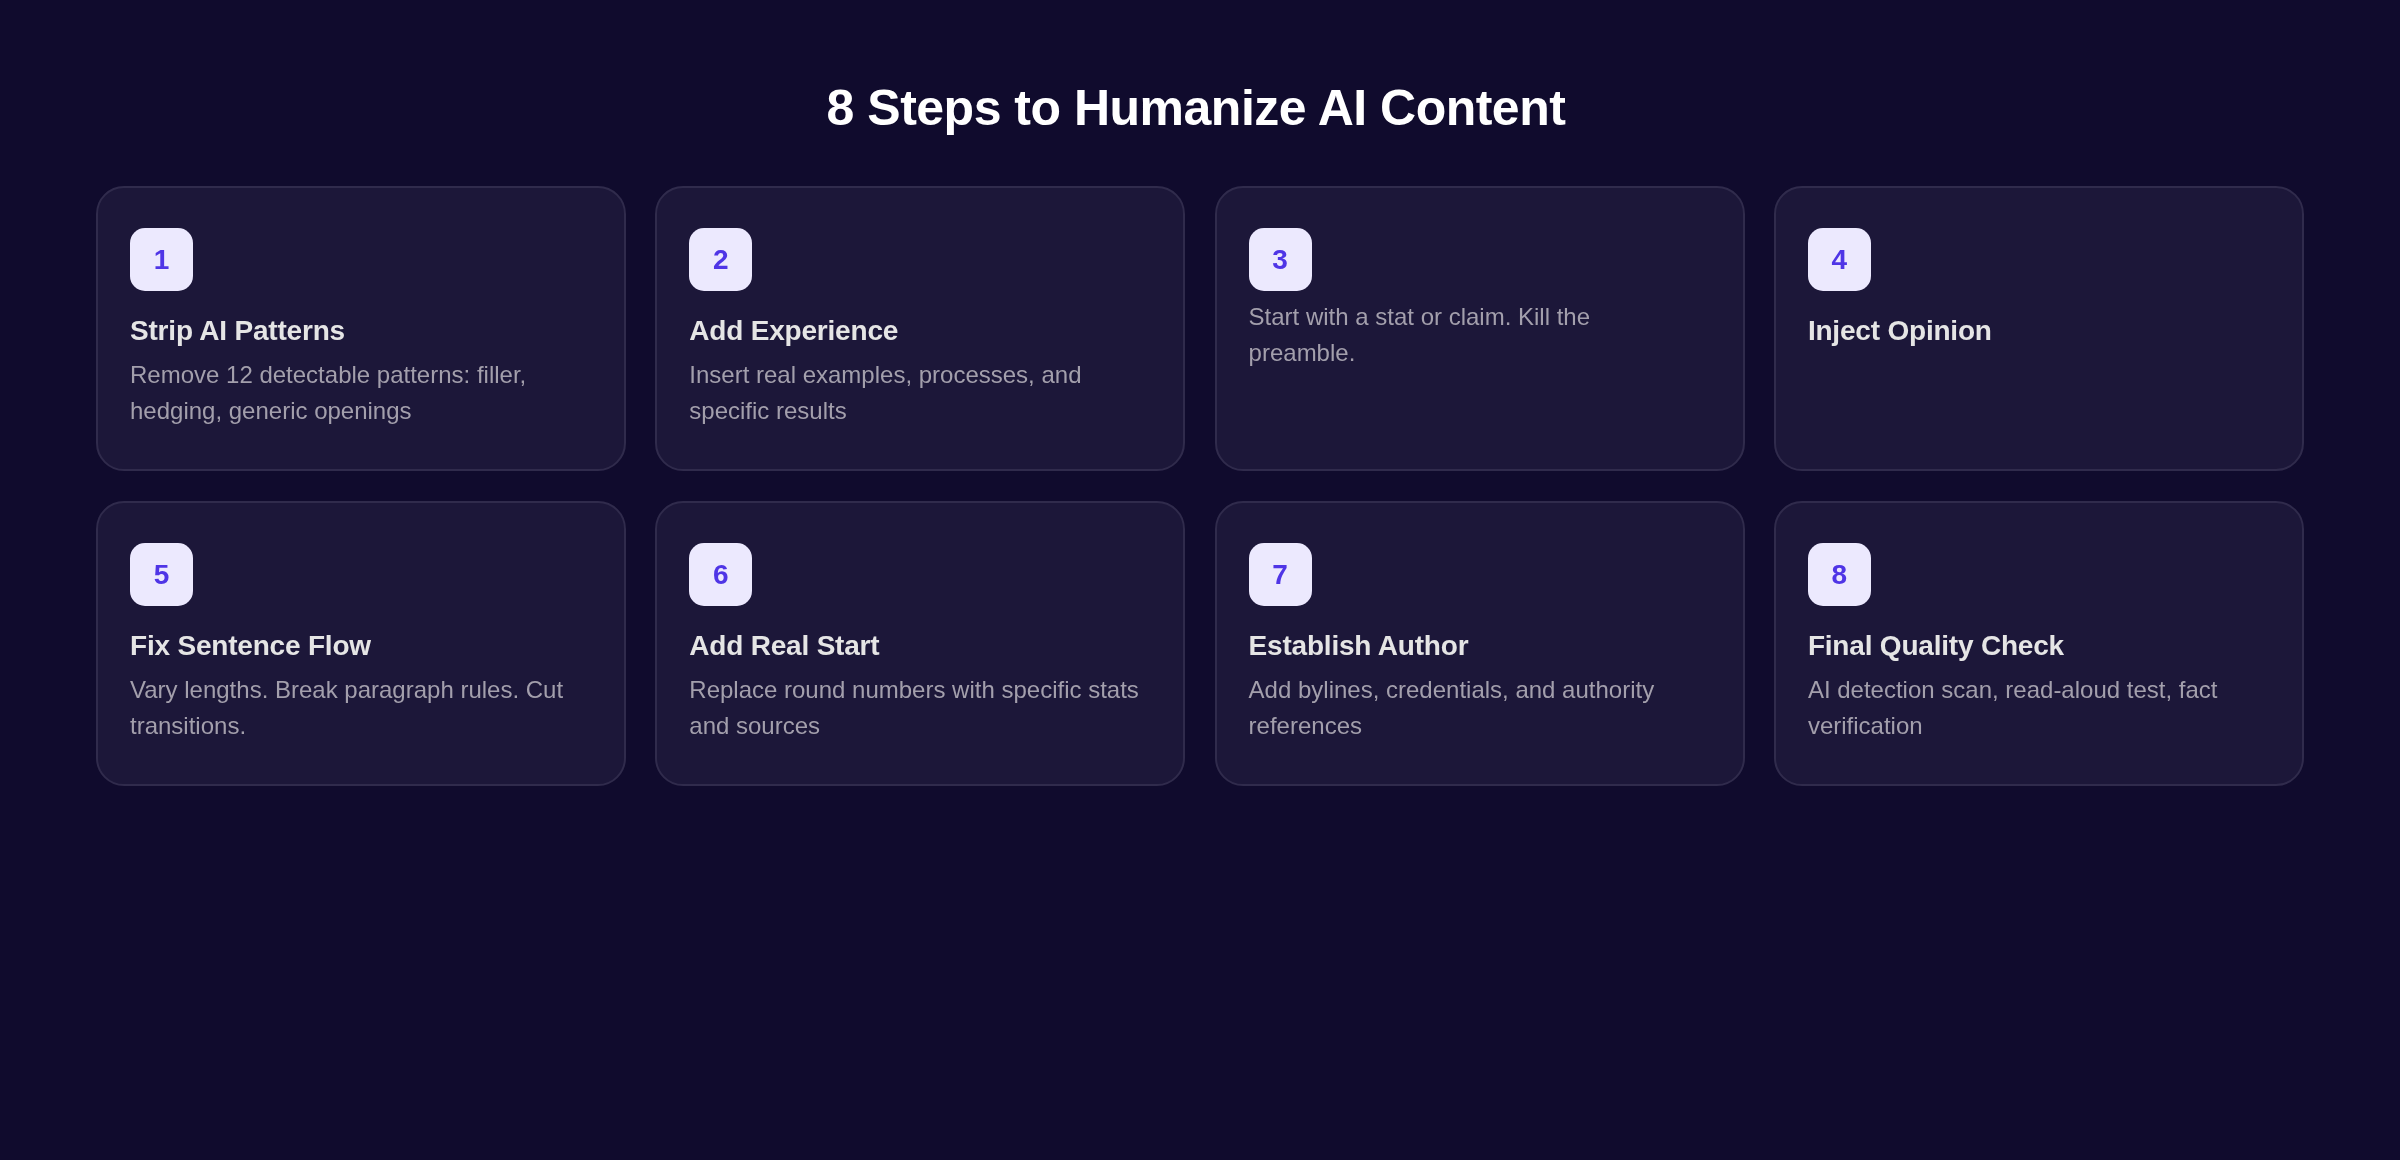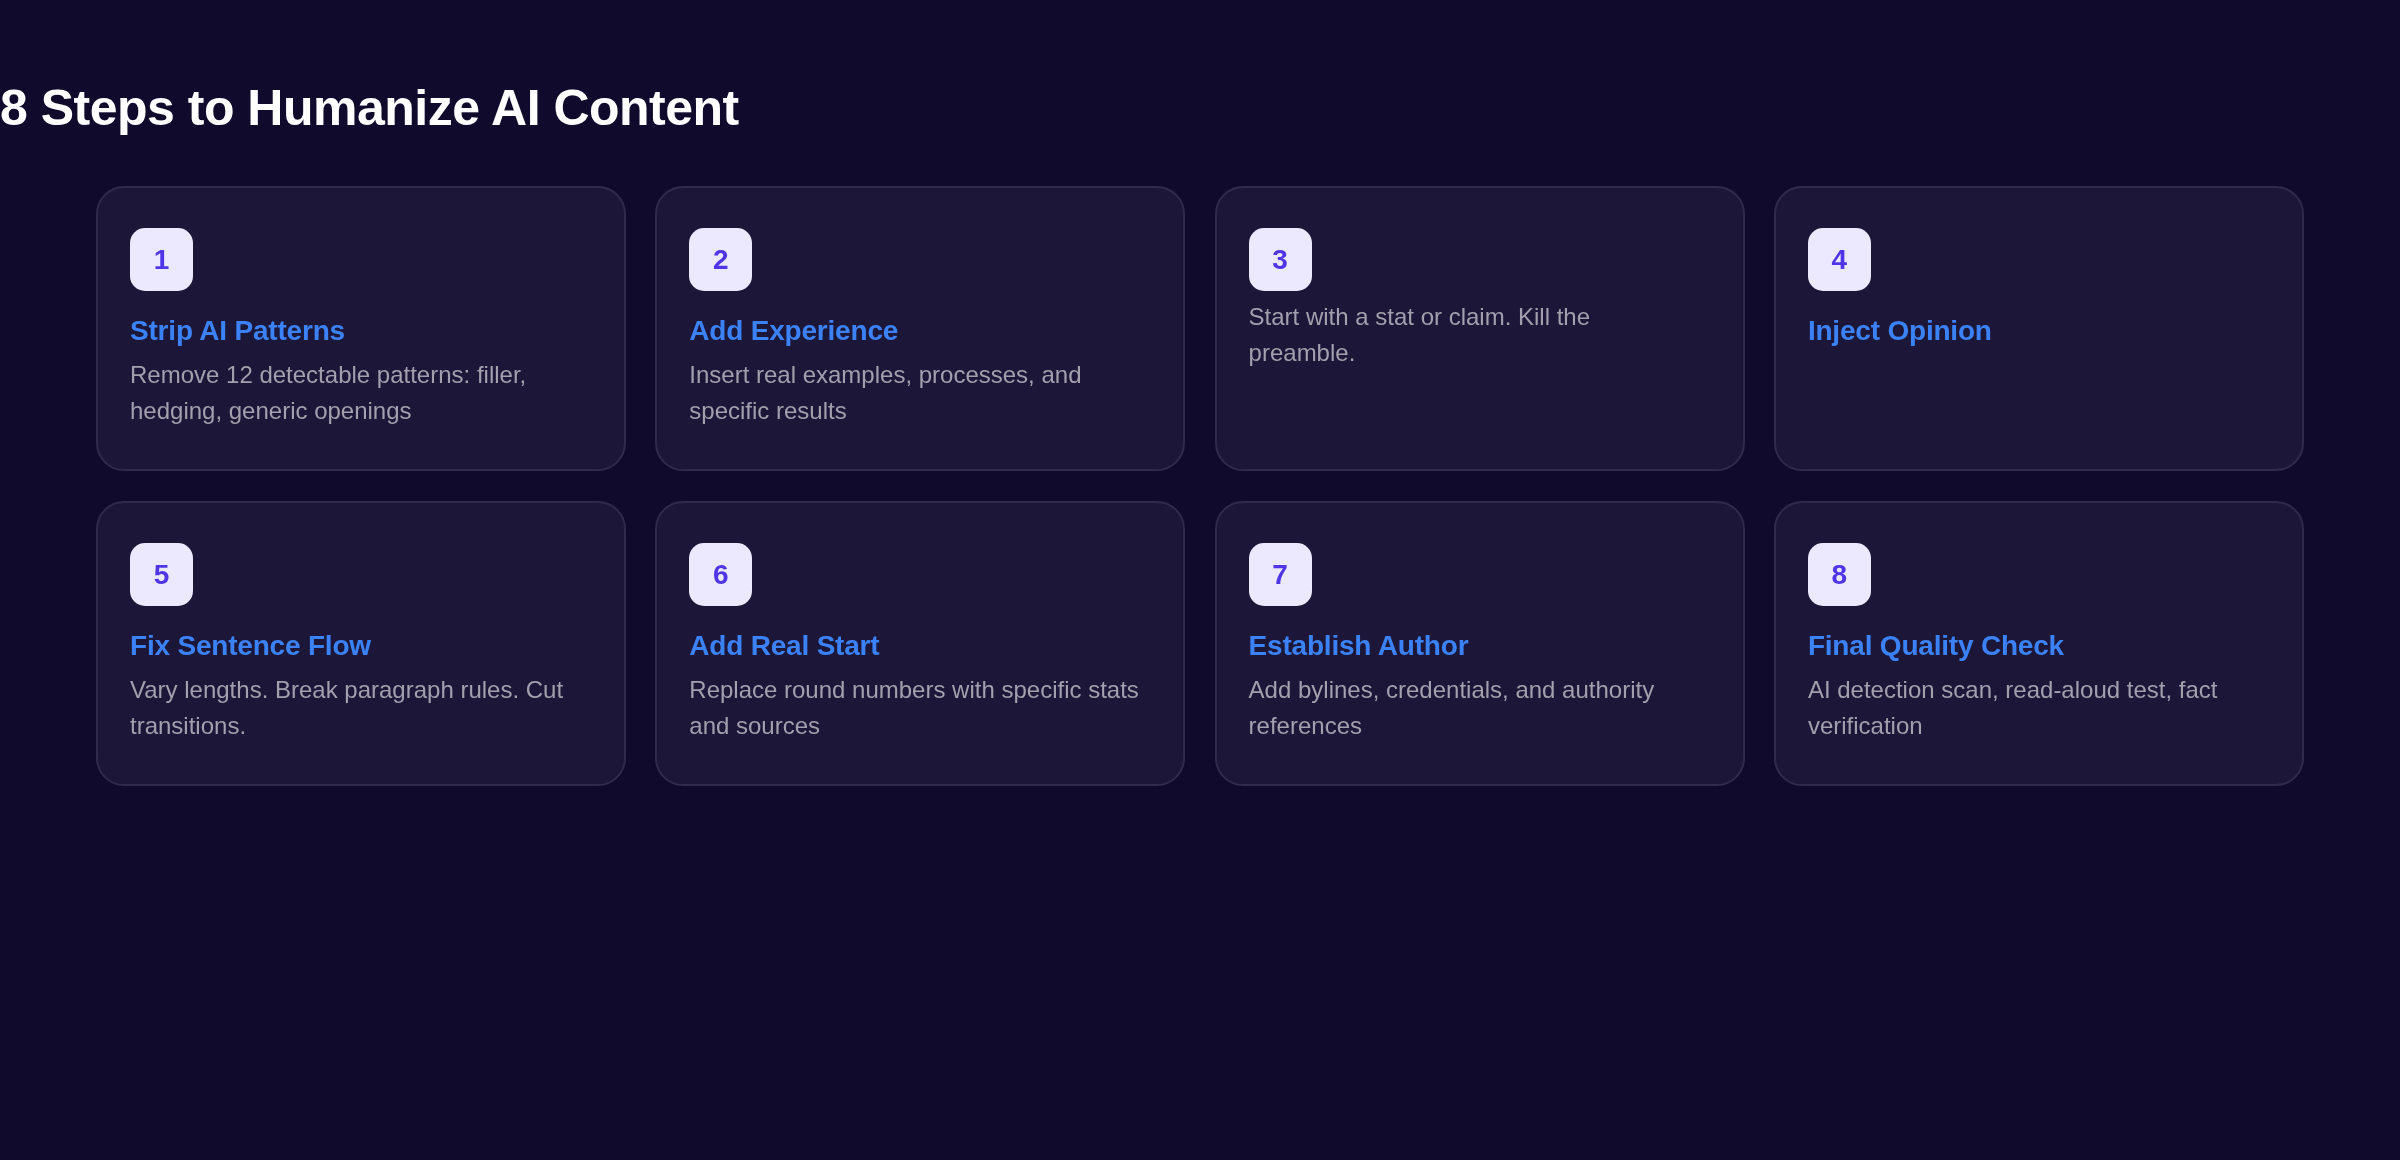--- a/index.html
+++ b/index.html
@@ -13,21 +13,21 @@
       font-family: "Liberation Sans", "DejaVu Sans", sans-serif;
       overflow: hidden;
       position: relative;
     }
     .page-title {
       position: absolute;
       left: 0;
       right: 8px;
       top: 74px;
       margin: 0;
-      text-align: left;
+      text-align: center;
       color: #ffffff;
       font-size: 50px;
       font-weight: 800;
       letter-spacing: -0.5px;
       line-height: 68px;
     }
     .grid {
       position: absolute;
       left: 96px;
       top: 186px;
@@ -53,21 +53,21 @@
       background: #ece9fe;
       color: #4f35e6;
       display: flex;
       align-items: center;
       justify-content: center;
       font-size: 28px;
       font-weight: 700;
     }
     .card-title {
       margin: 22px 0 0 0;
-      color: #3b82f6;
+      color: #e5e5e5;
       font-size: 28px;
       font-weight: 700;
       line-height: 36px;
       letter-spacing: -0.2px;
     }
     .card-desc {
       margin: 8px 0 0 0;
       color: #a39fac;
       font-size: 24px;
       line-height: 36px;

